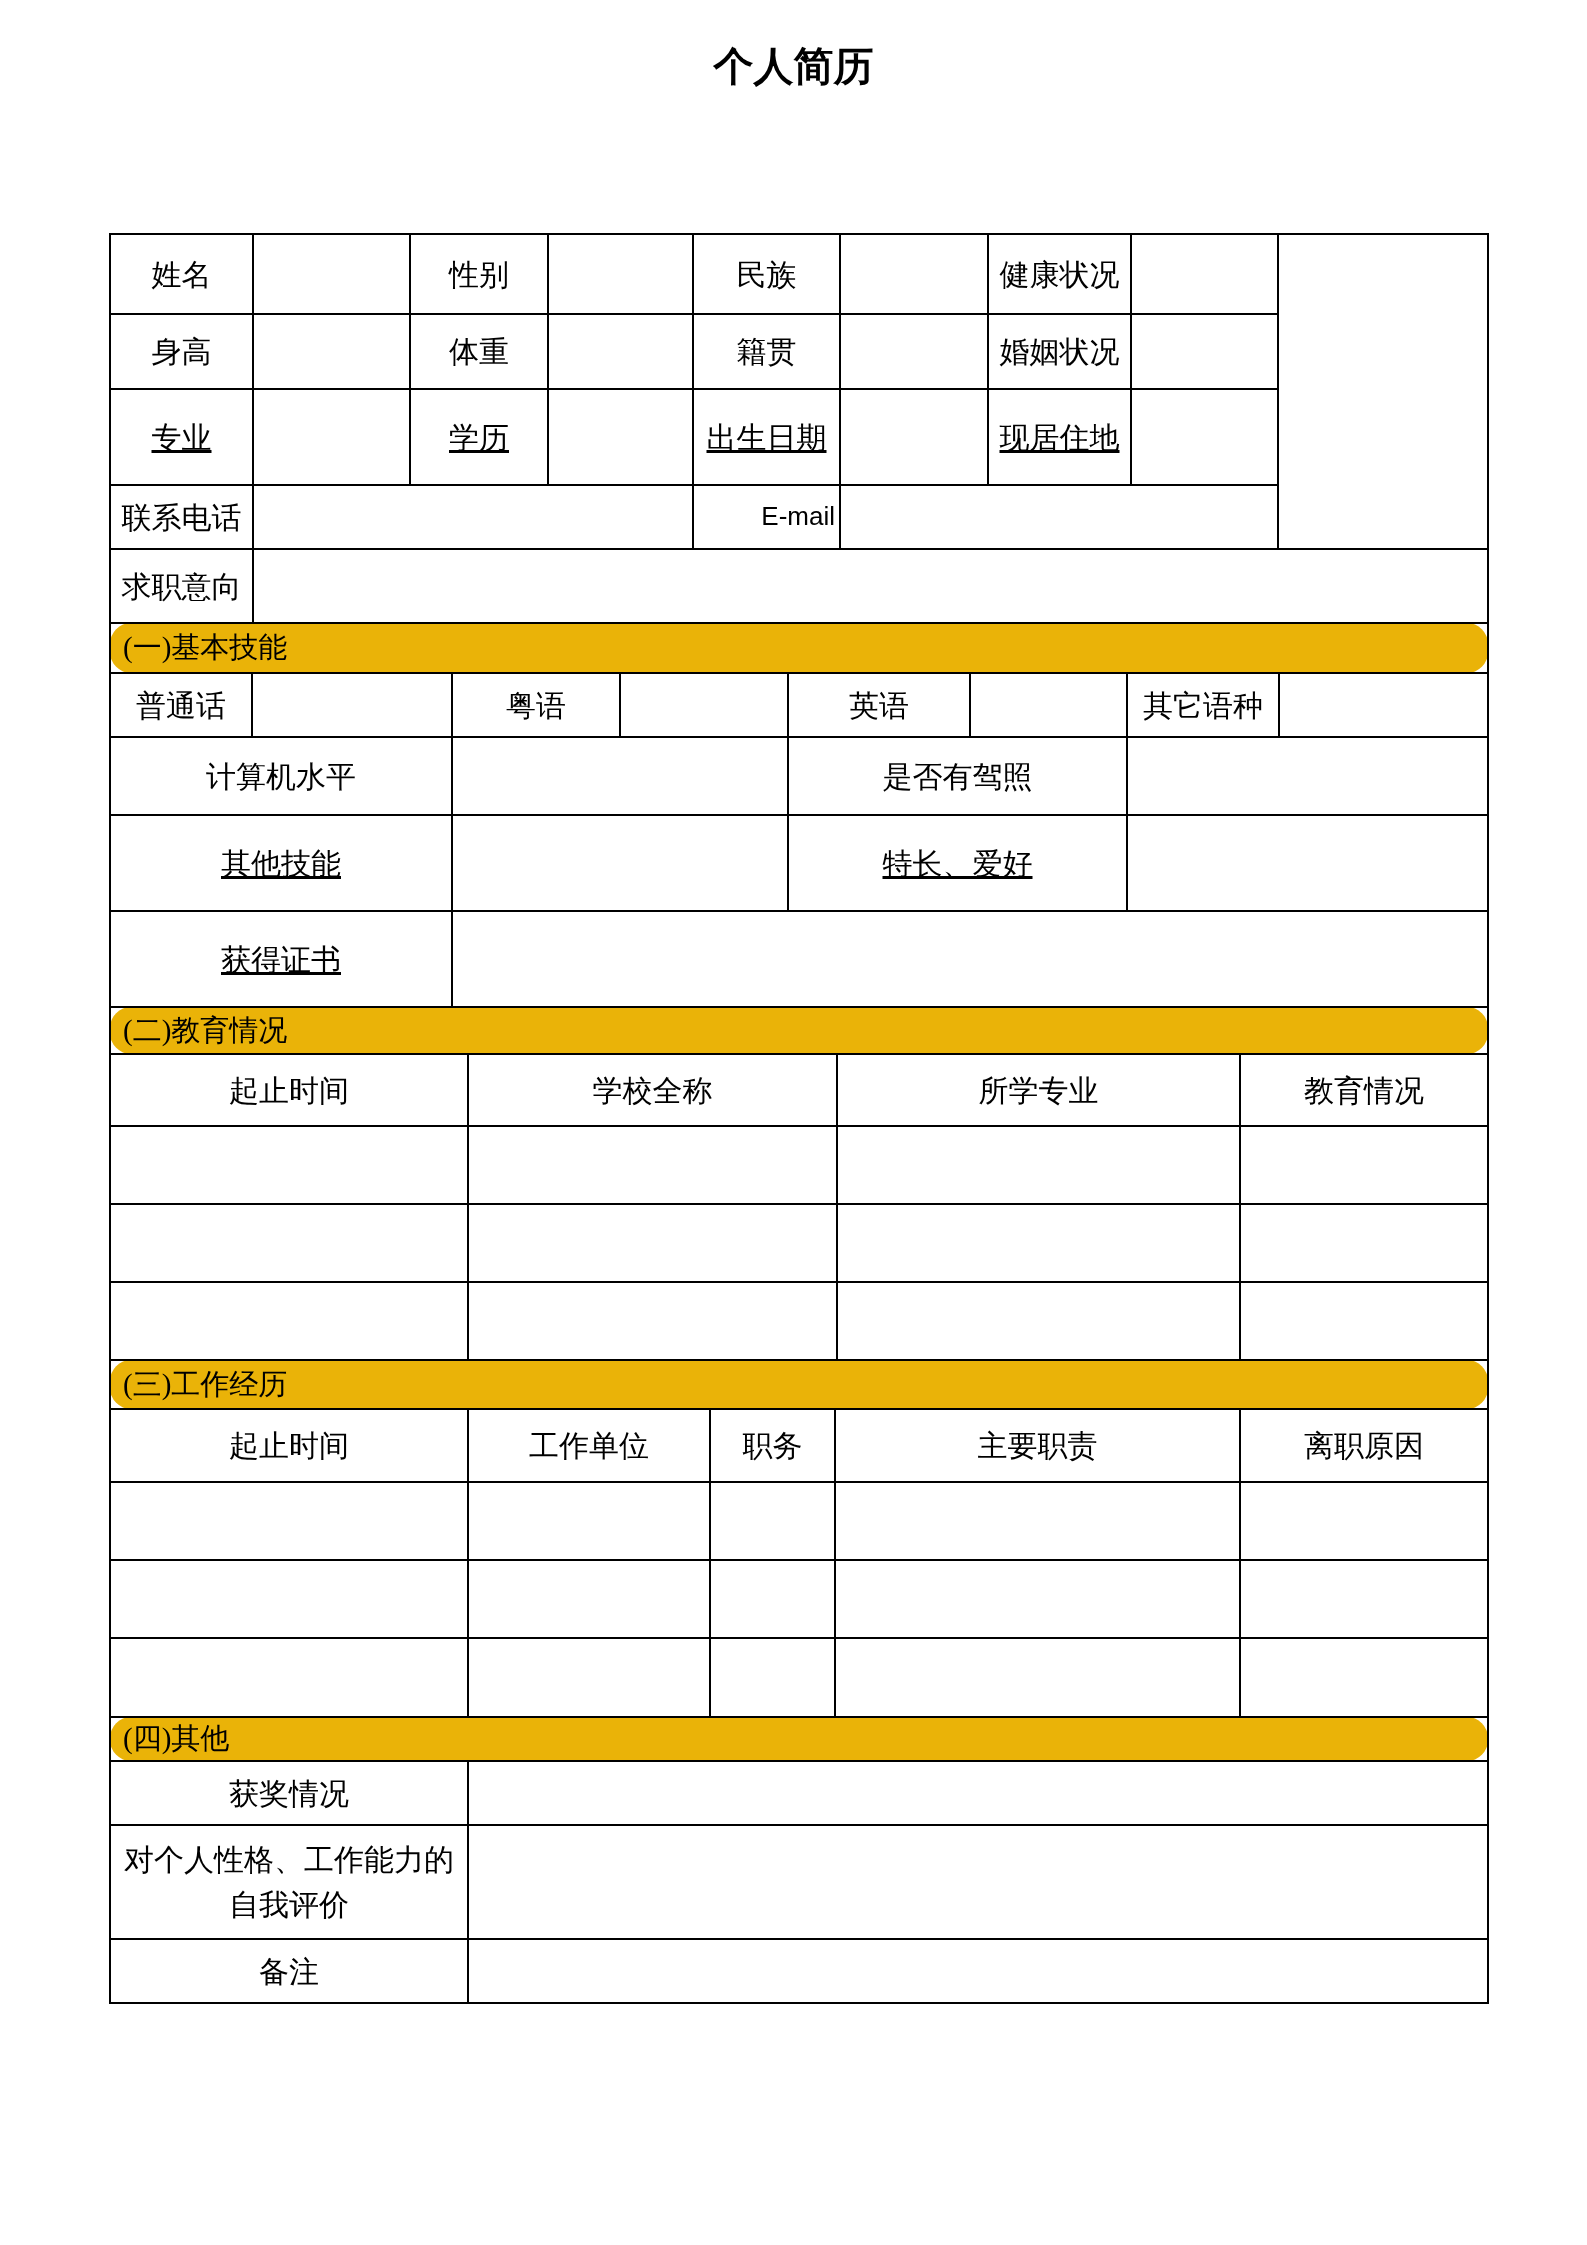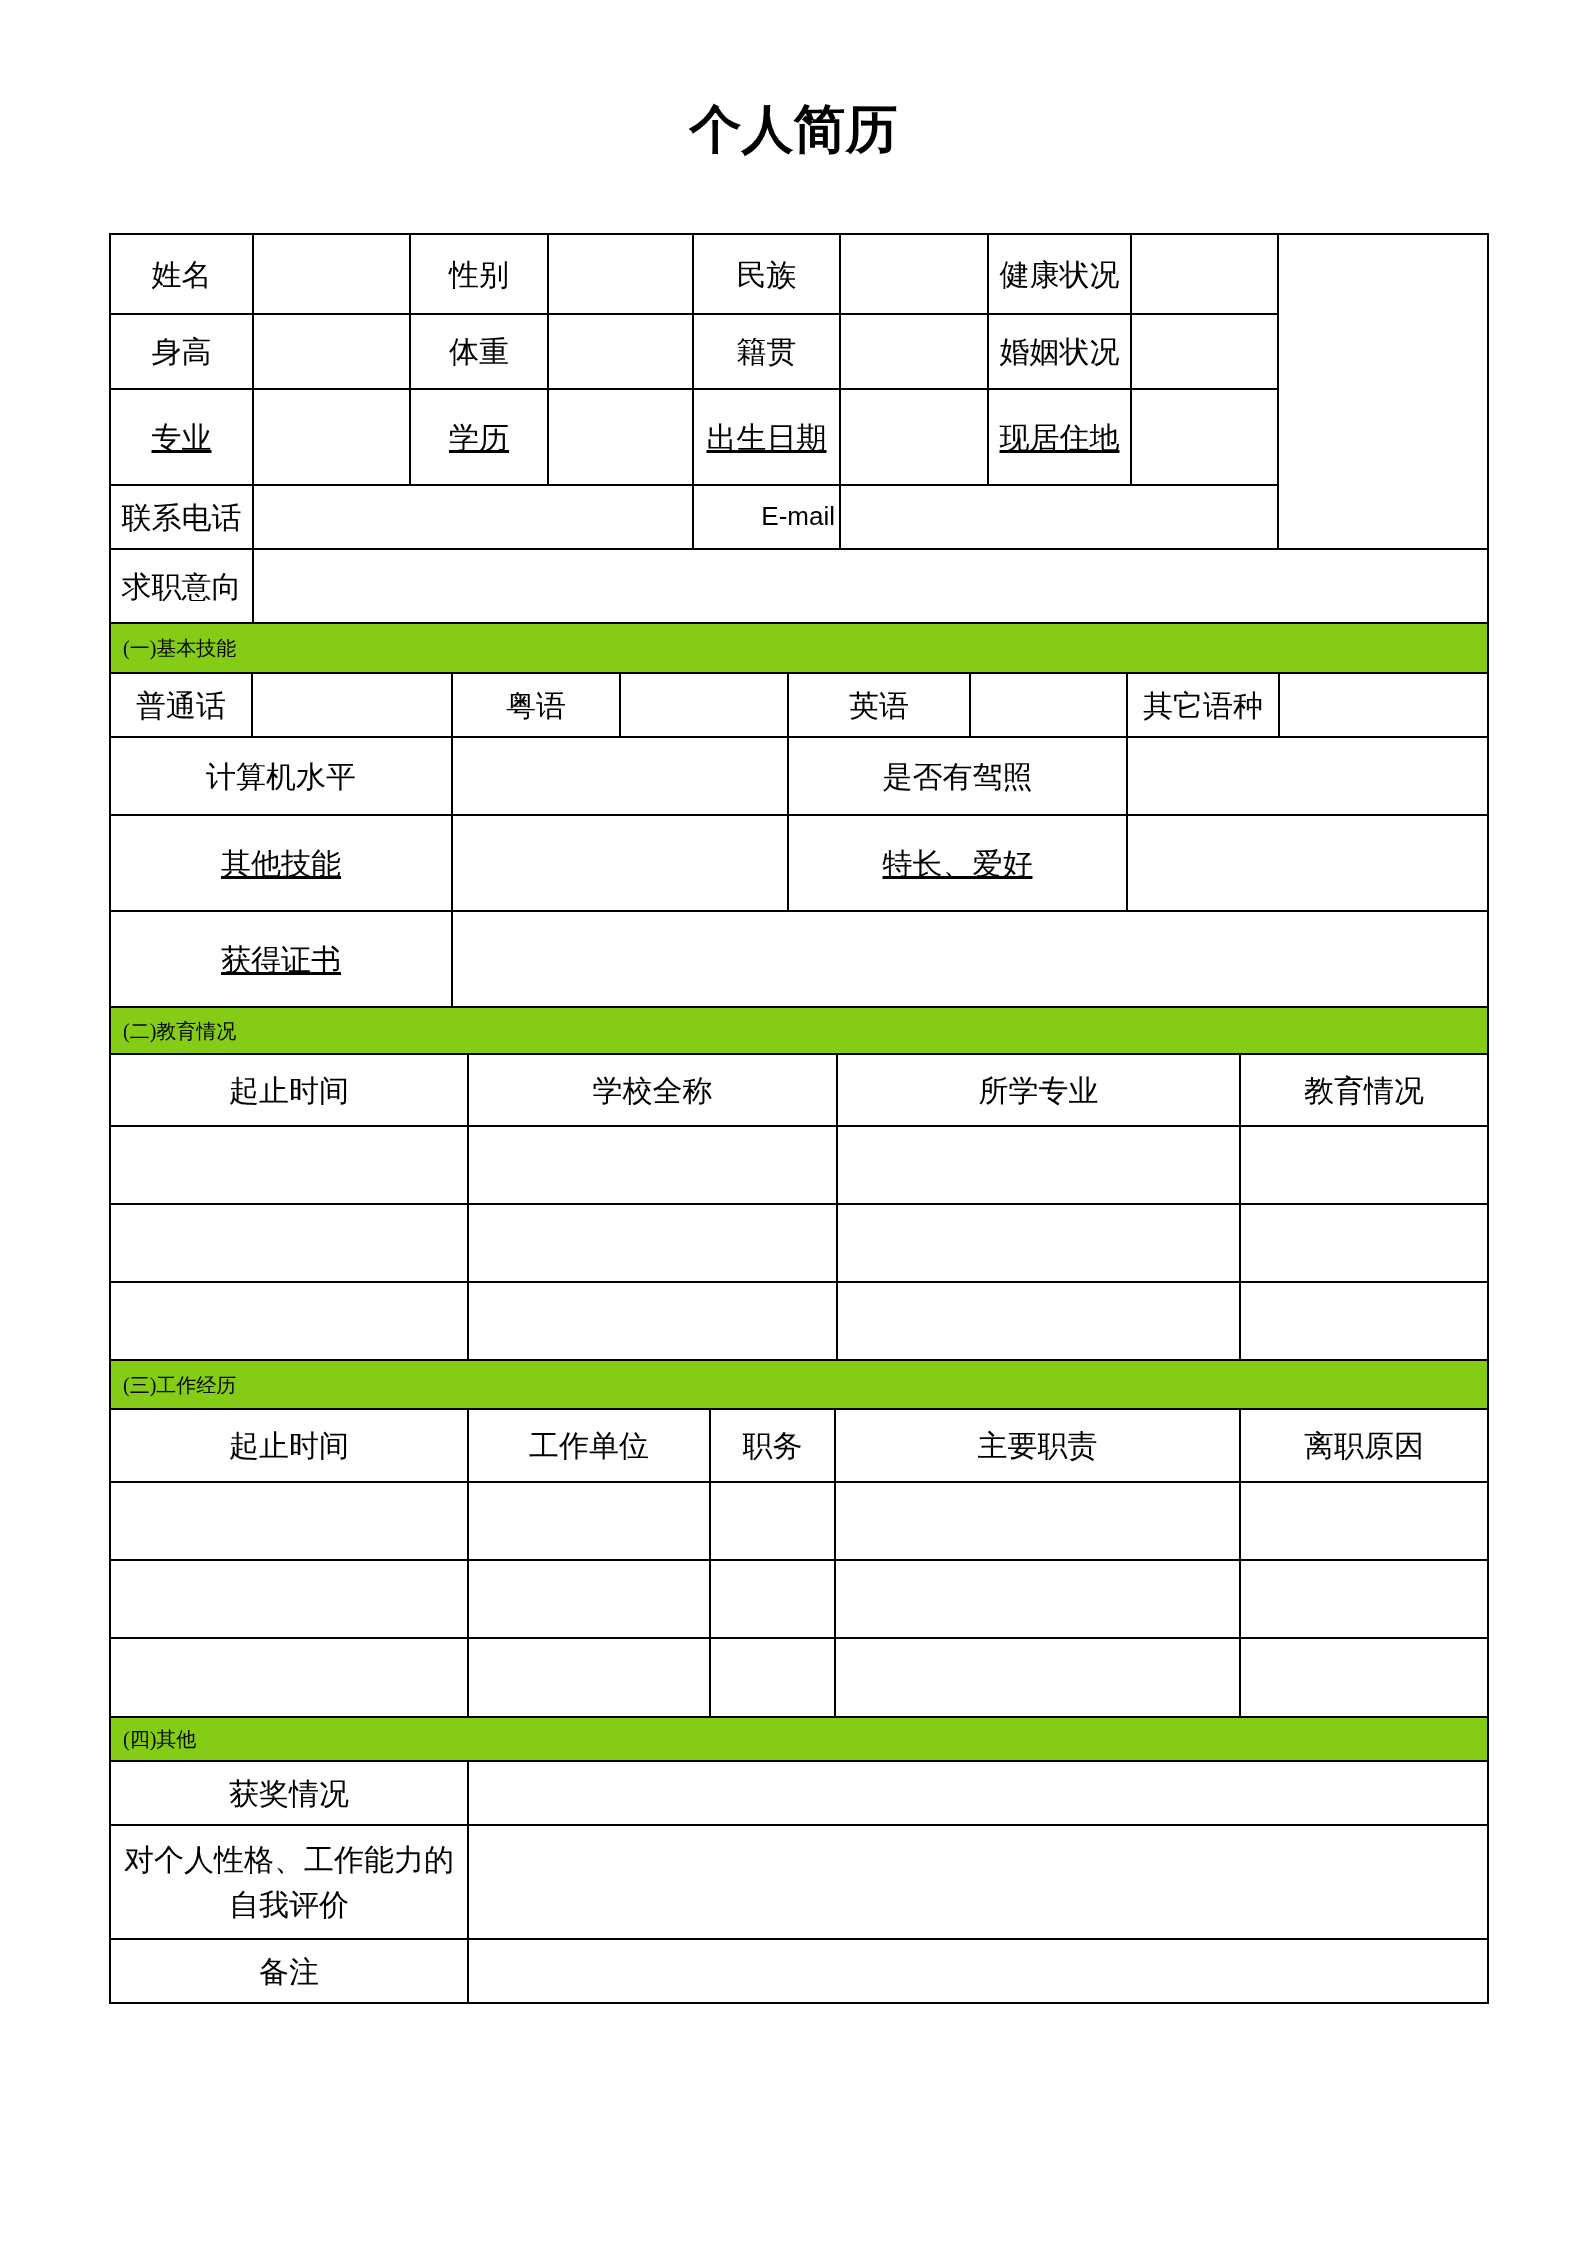--- a/index.html
+++ b/index.html
@@ -6,24 +6,24 @@
   html, body { background: #ffffff; }
   .page {
     position: relative;
     width: 1587px;
     height: 2245px;
     background: #ffffff;
     font-family: "Liberation Serif", serif;
     color: #000000;
   }
   .title {
-    padding-top: 100px;
+    padding-top: 44px;
     height: 233px;
     text-align: center;
-    font-size: 52px;
+    font-size: 40px;
     font-weight: bold;
     line-height: 1.15;
   }
   .tables { margin-left: 109px; width: 1378px; }
   table {
     table-layout: fixed;
     border-collapse: collapse;
     width: 1378px;
   }
   table + table { margin-top: -2px; }
@@ -32,22 +32,23 @@
     text-align: center;
     vertical-align: middle;
     font-size: 30px;
     line-height: 1.3;
     overflow: hidden;
     padding: 2px 4px;
   }
   td.sec {
     text-align: left;
     padding-left: 12px;
-    background: #84cc16;
-    font-size: 20px;
+    background: #eab308;
+    font-size: 29px;
+    border-radius: 21px;
   }
   td.email-label { font-family: "Liberation Sans", sans-serif; font-size: 26px; text-align: right; }
   .rh80 { height: 80px; } .rh75 { height: 75px; margin-top: 44px; } .rh77 { height: 96px; text-decoration: underline; }
   .rh76 { height: 64px; padding-left: 37px; } .rh74 { height: 74px; } .rh50 { height: 50px; }
   .rh78 { height: 78px; } .rh47 { height: 47px; } .rh72 { height: 72px; }
   .rh49 { height: 49px; } .rh73 { height: 73px; } .rh79 { height: 79px; }
   .rh44 { height: 44px; } .rh114 { height: 114px; }
   td.wrapcell { line-height: 1.5; padding: 2px 10px; margin-top: 28px; }
 </style>
 </head>

